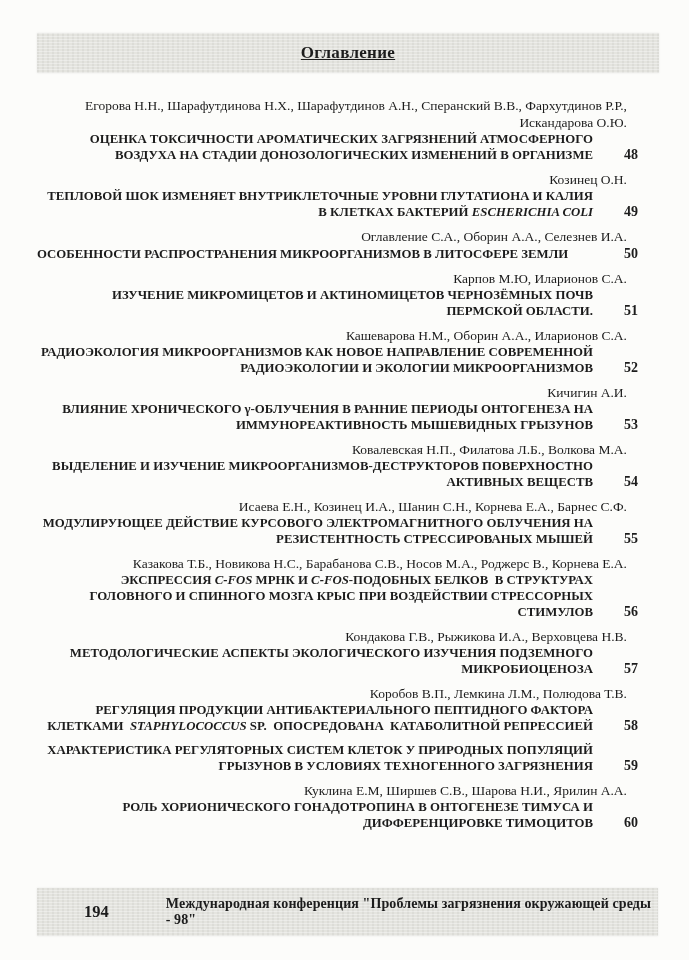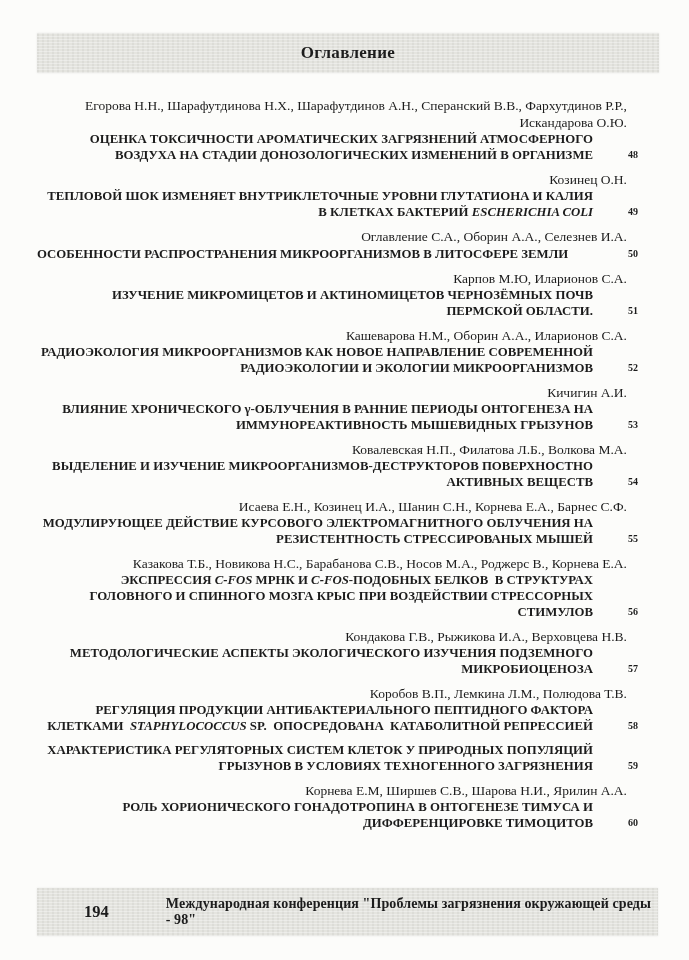--- a/index.html
+++ b/index.html
@@ -29,20 +29,21 @@
     height: 40px;
     display: flex;
     align-items: center;
     justify-content: center;
     box-shadow: 0 0 2px rgba(0,0,0,0.08);
   }
   .toc-title {
     font-weight: bold;
     font-size: 17px;
     letter-spacing: 0.3px;
+    text-decoration: underline;
   }
   .toc-list {
     position: absolute;
     left: 37px;
     right: 31px;
     top: 97px;
     text-align: right;
   }
   .toc-entry {
     margin-bottom: 8px;
@@ -62,21 +63,21 @@
     line-height: 16px;
     max-width: 556px;
   }
   .entry-title .italic {
     font-style: italic;
     margin-top: 24px;
   }
   .entry-page-number {
     margin-left: auto;
     font-weight: bold;
-    font-size: 10px;
+    font-size: 14px;
     line-height: 17px;
     padding-right: 20px;
     white-space: nowrap;
   }
   .footer-band {
     position: absolute;
     left: 37px;
     right: 31px;
     top: 888px;
     height: 48px;
@@ -193,21 +194,21 @@
   </div>
 
   <div class="toc-entry">
     <div class="title-row">
       <div class="entry-title"><span>ХАРАКТЕРИСТИКА РЕГУЛЯТОРНЫХ СИСТЕМ КЛЕТОК У ПРИРОДНЫХ ПОПУЛЯЦИЙ ГРЫЗУНОВ В УСЛОВИЯХ ТЕХНОГЕННОГО ЗАГРЯЗНЕНИЯ</span></div>
       <div class="entry-page-number">59</div>
     </div>
   </div>
 
   <div class="toc-entry">
-    <div class="entry-authors">Корнева Е.М, Ширшев С.В., Шарова Н.И., Ярилин А.А.</div>
+    <div class="entry-authors">Куклина Е.М, Ширшев С.В., Шарова Н.И., Ярилин А.А.</div>
     <div class="title-row">
       <div class="entry-title"><span>РОЛЬ ХОРИОНИЧЕСКОГО ГОНАДОТРОПИНА В ОНТОГЕНЕЗЕ ТИМУСА И ДИФФЕРЕНЦИРОВКЕ ТИМОЦИТОВ</span></div>
       <div class="entry-page-number">60</div>
     </div>
   </div>
 </div>
 
 <div class="footer-band band">
   <span class="page-folio">194</span>
   <span class="footer-conference">Международная конференция "Проблемы загрязнения окружающей среды - 98"</span>

